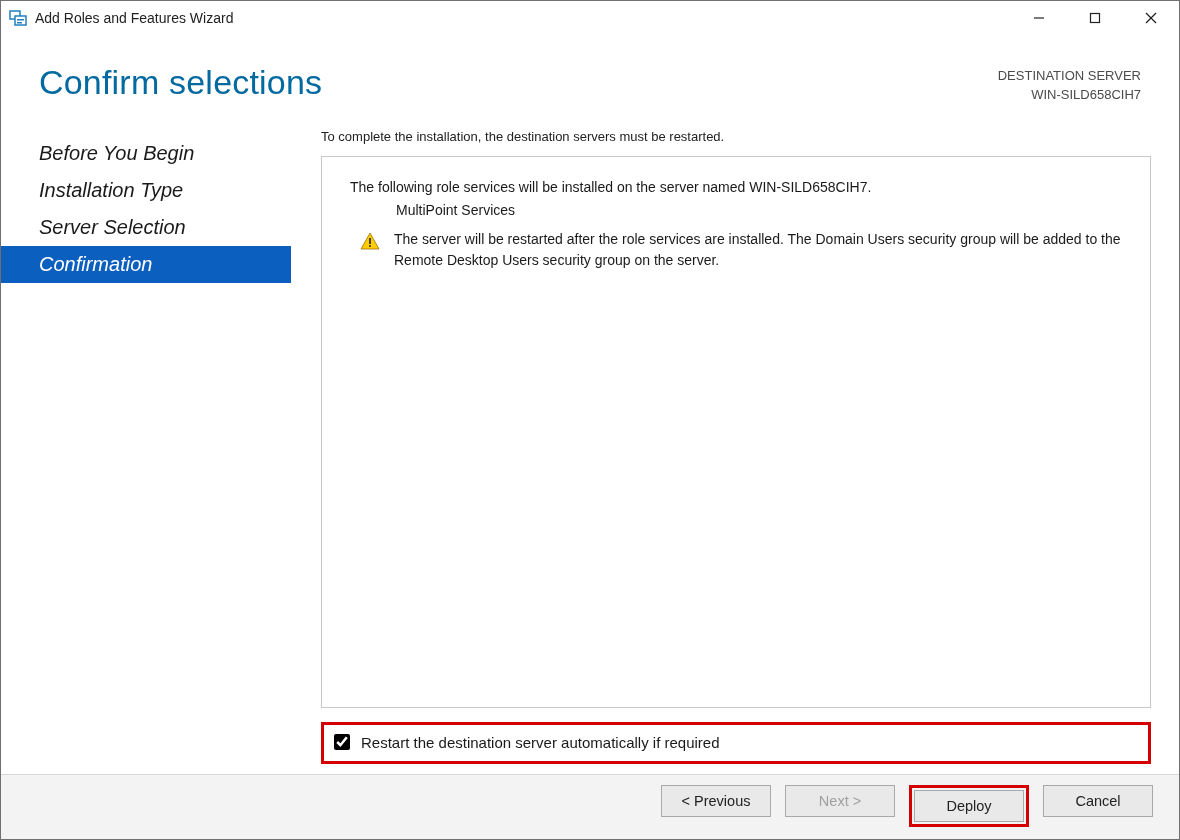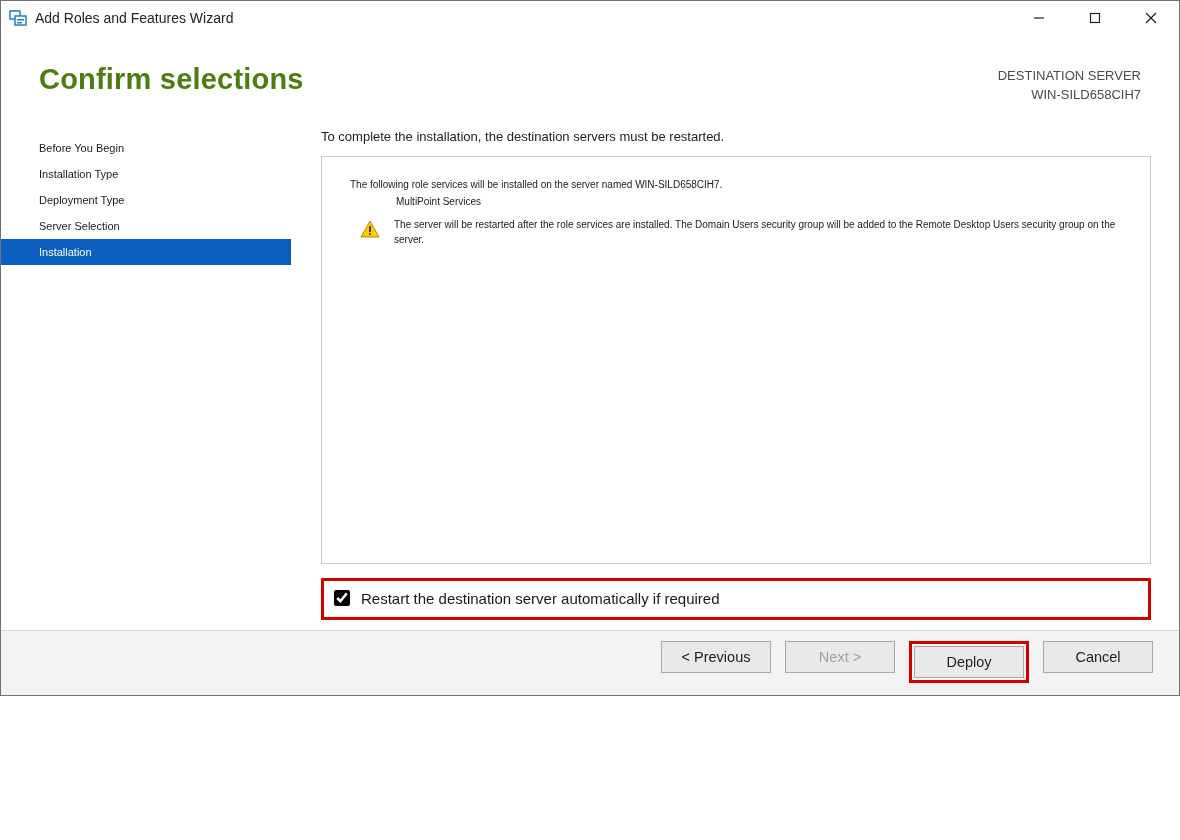--- a/index.html
+++ b/index.html
@@ -8,21 +8,21 @@
     font-family: "Segoe UI", Tahoma, sans-serif;
     font-size: 15px;
     color: #1a1a1a;
     background: #fff;
     width: 1180px;
     height: 840px;
     overflow: hidden;
   }
   .window {
     width: 1180px;
-    height: 696px;
+    height: 840px;
     border: 1px solid #707070;
     display: flex;
     flex-direction: column;
     background: #fff;
   }
   
   .titlebar {
     height: 34px;
     display: flex;
     align-items: center;
@@ -40,23 +40,23 @@
     color: #222;
   }
   .titlebar .winbtn.close { font-size: 14px; }
   
   .header {
     padding: 28px 38px 10px 38px;
     display: flex;
     align-items: flex-start;
   }
   .header .title {
-    font-size: 29px;
-    font-weight: 700;
-    color: #4d7c0f;
+    font-size: 34px;
+    font-weight: 400;
+    color: #0369a1;
     letter-spacing: 0.2px;
   }
   .header .dest {
     margin-left: auto;
     text-align: right;
     color: #4b4b4b;
     font-size: 13px;
     line-height: 1.45;
     padding-top: 4px;
   }
@@ -66,42 +66,43 @@
     display: flex;
     padding: 6px 0 0 0;
     min-height: 0;
   }
   .sidebar {
     width: 290px;
     padding-top: 14px;
   }
   .sidebar .step {
     padding: 7px 0 7px 38px;
-    font-size: 11px;
+    font-size: 20px;
     color: #1a1a1a;
+    font-style: italic;
   }
   .sidebar .step.active {
     background: #0a5fbf;
     color: #fff;
   }
   .sidebar .step.disabled { color: #b8b8b8; }
   .main {
     flex: 1;
     padding: 8px 28px 10px 30px;
     display: flex;
     flex-direction: column;
     min-height: 0;
   }
   .instr { color: #222; margin-bottom: 12px; font-size: 13px; }
   .panel {
     border: 1px solid #c9c9c9;
     flex: 1;
     padding: 20px 26px 10px 28px;
     overflow: auto;
-    font-size: 10px;
+    font-size: 14px;
     line-height: 1.5;
   }
   .panel .line1 { margin-bottom: 2px; }
   .panel .service { margin-left: 46px; margin-bottom: 6px; }
   .panel .warnrow { display: flex; align-items: flex-start; margin-left: 10px; margin-top: 8px; }
   .panel .warnrow .wicon { flex: 0 0 24px; margin-right: 10px; margin-top: 2px; }
   .checkbox-row {
     margin-top: 14px;
     padding: 6px 8px 8px 6px;
     display: inline-flex;
@@ -179,23 +180,22 @@
       <div>DESTINATION SERVER</div>
       <div>WIN-SILD658CIH7</div>
     </div>
   </div>
 
   <div class="body">
 
     <div class="sidebar">
       <div class="step">Before You Begin</div>
       <div class="step">Installation Type</div>
-      <div class="step">Deployment Type</div>
       <div class="step">Server Selection</div>
-      <div class="step active">Installation</div>
+      <div class="step active">Confirmation</div>
     </div>
 
     <div class="main">
       <div class="instr">To complete the installation, the destination servers must be restarted.</div>
 
       <div class="panel">
         <div class="line1">The following role services will be installed on the server named WIN-SILD658CIH7.</div>
         <div class="service">MultiPoint Services</div>
         <div class="warnrow">
           <span class="wicon">

